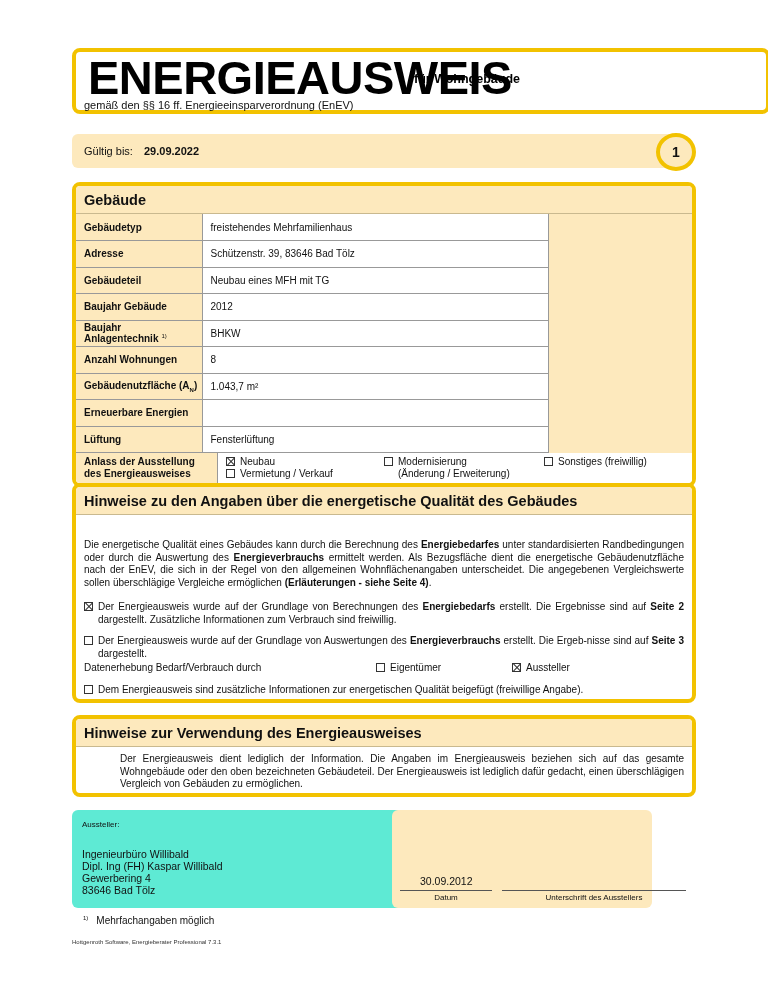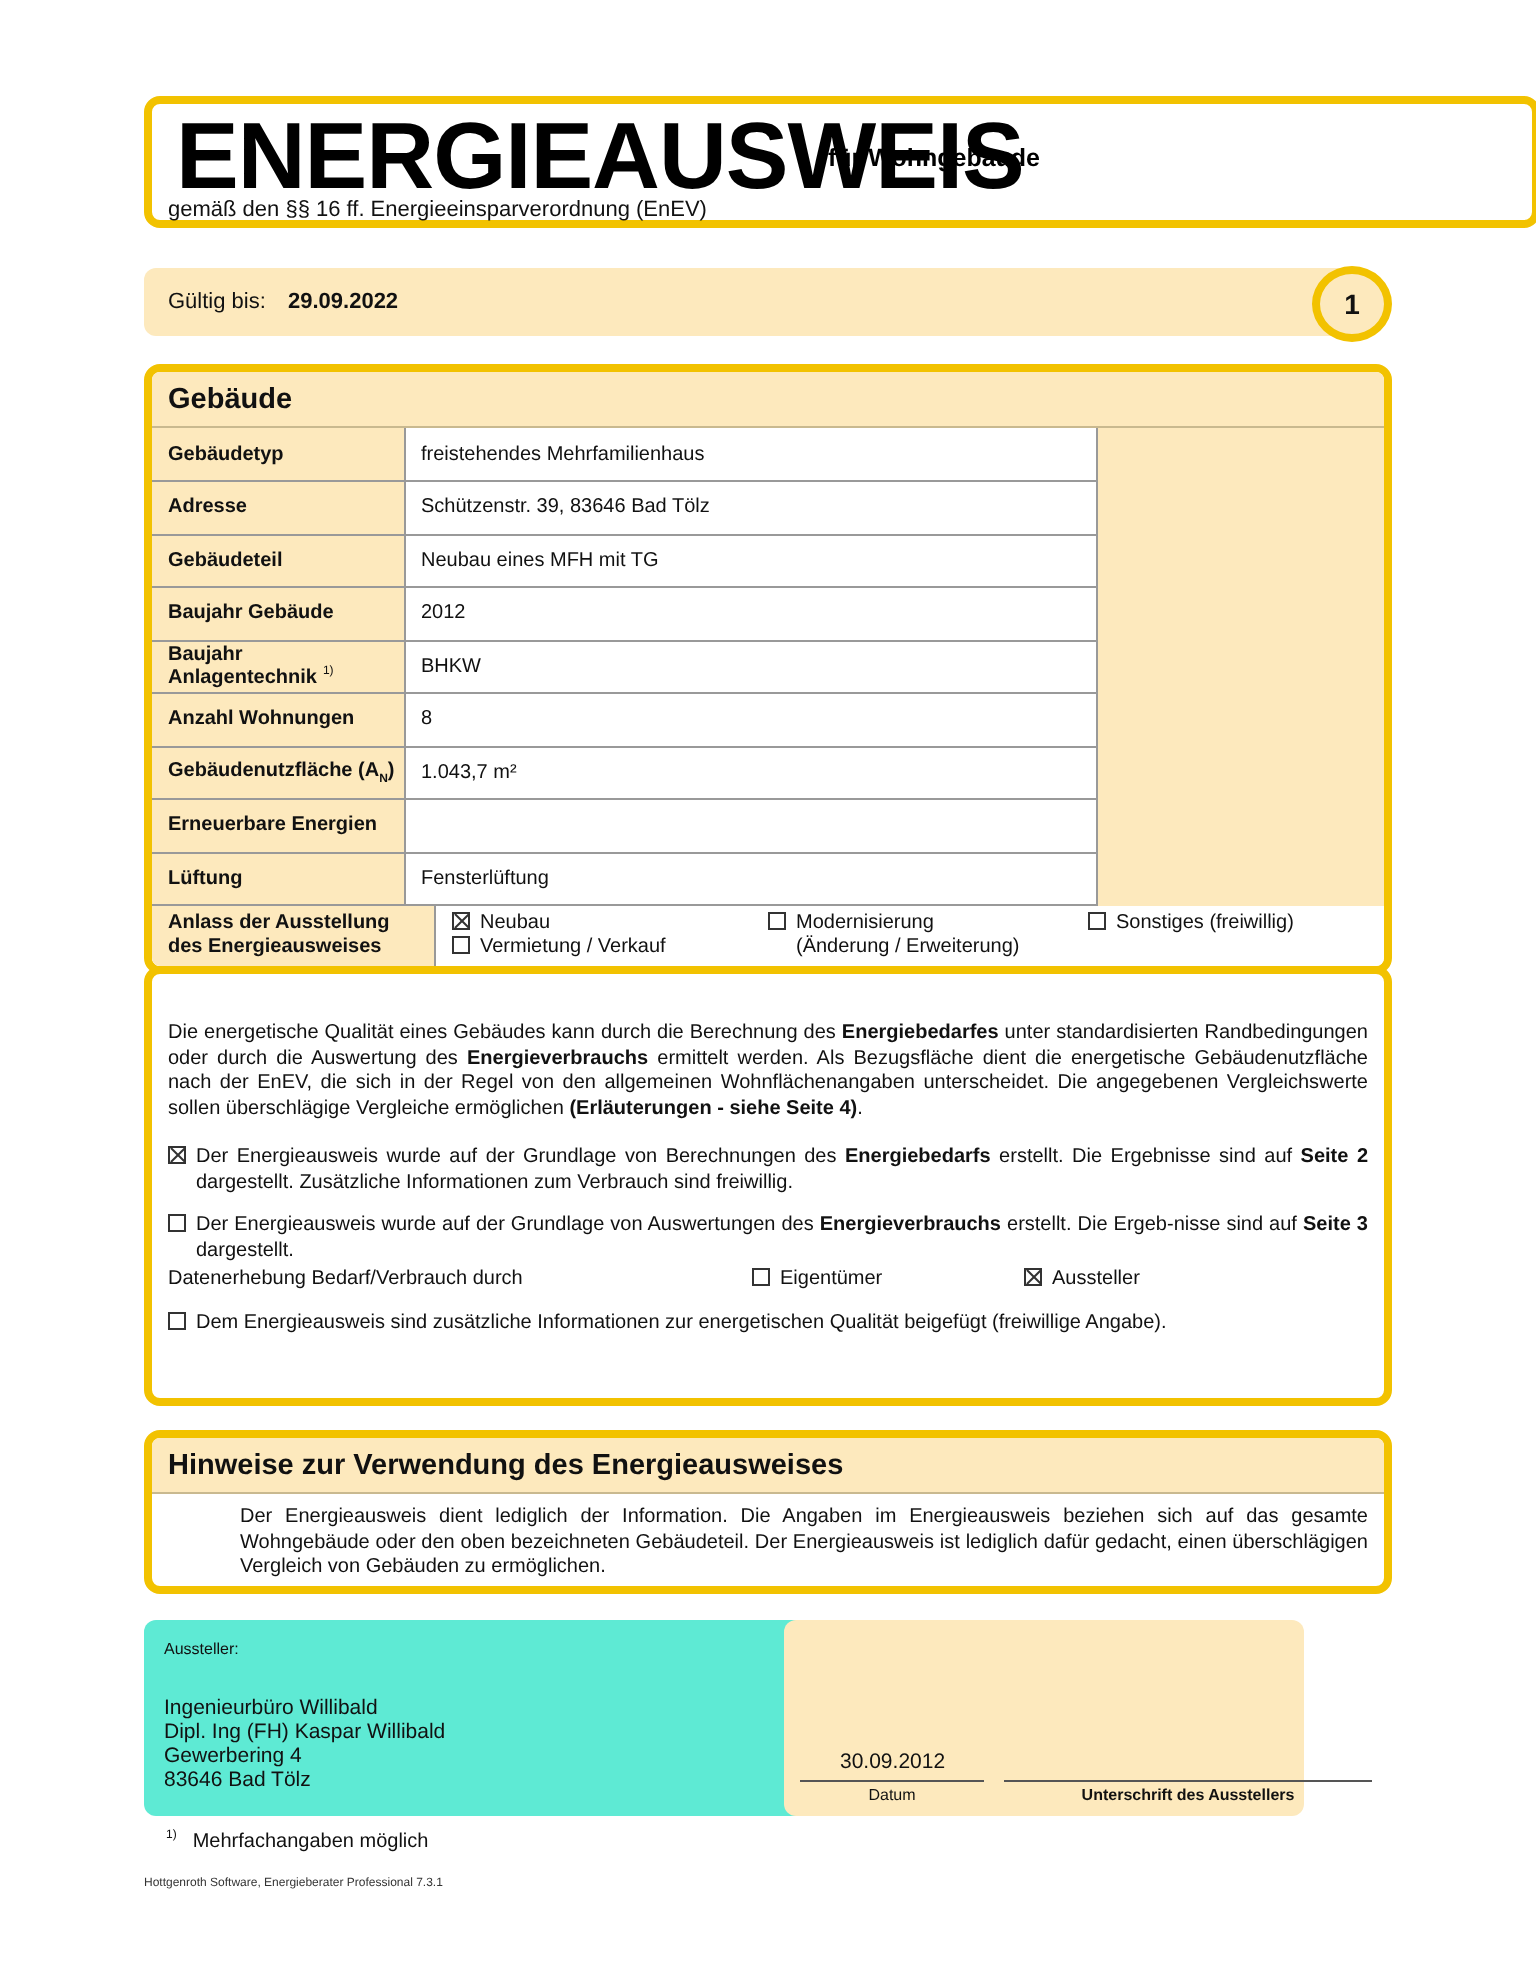--- a/index.html
+++ b/index.html
@@ -153,20 +153,21 @@
         <div style="padding-left:14px;">(Änderung / Erweiterung)</div>
       </div>
       <div class="opt" style="left:326px; top:3px;">
         <span class="cb"></span><span>Sonstiges (freiwillig)</span>
       </div>
     </div>
   </div>
 </div>
 
 <div class="section" style="top:483px; height:220px;">
+  <div class="section-title">Hinweise zu den Angaben über die energetische Qualität des Gebäudes</div>
   <div class="body-text para" style="margin-top:24px;">
     <span>Die energetische Qualität eines Gebäudes kann durch die Berechnung des </span><b>Energiebedarfes</b><span> unter standardisierten Randbedingungen oder durch die Auswertung des </span><b>Energieverbrauchs</b><span> ermittelt werden. Als Bezugsfläche dient die energetische Gebäudenutzfläche nach der EnEV, die sich in der Regel von den allgemeinen Wohnflächenangaben unterscheidet. Die angegebenen Vergleichswerte sollen überschlägige Vergleiche ermöglichen </span><b>(Erläuterungen - siehe Seite 4)</b><span>.</span>
   </div>
   <div class="body-text hang" style="margin-top:12px;">
     <span class="cb checked"></span><span>Der Energieausweis wurde auf der Grundlage von Berechnungen des </span><b>Energiebedarfs</b><span> erstellt. Die Ergebnisse sind auf </span><b>Seite 2</b><span> dargestellt. Zusätzliche Informationen zum Verbrauch sind freiwillig.</span>
   </div>
   <div class="body-text hang" style="margin-top:9px;">
     <span class="cb"></span><span>Der Energieausweis wurde auf der Grundlage von Auswertungen des </span><b>Energieverbrauchs</b><span> erstellt. Die Ergeb-nisse sind auf </span><b>Seite 3</b><span> dargestellt.</span>
   </div>
   <div class="body-text" style="position:relative; height:14px; margin-top:2px;">
@@ -192,19 +193,19 @@
     <div>Gewerbering 4</div>
     <div>83646 Bad Tölz</div>
   </div>
 </div>
 
 <div class="sign-box">
   <div style="position:absolute; left:28px; top:65px; font-size:10.5px;">30.09.2012</div>
   <div style="position:absolute; left:8px; top:80px; width:92px; border-top:1px solid #555;"></div>
   <div style="position:absolute; left:8px; top:83px; width:92px; text-align:center; font-size:8px;">Datum</div>
   <div style="position:absolute; left:110px; top:80px; width:184px; border-top:1px solid #555;"></div>
-  <div style="position:absolute; left:110px; top:83px; width:184px; text-align:center; font-size:8px;font-weight:bold;">Unterschrift des Ausstellers</div>
+  <div style="position:absolute; left:110px; top:83px; width:184px; text-align:center; font-size:8px;">Unterschrift des Ausstellers</div>
 </div>
 
 <div style="position:absolute; left:83px; top:915px; font-size:10px;">
   <sup style="font-size:6px; margin-right:8px;">1)</sup><span>Mehrfachangaben möglich</span>
 </div>
 <div style="position:absolute; left:72px; top:939px; font-size:6px; color:#333;">Hottgenroth Software, Energieberater Professional 7.3.1</div>
 
 </body></html>

